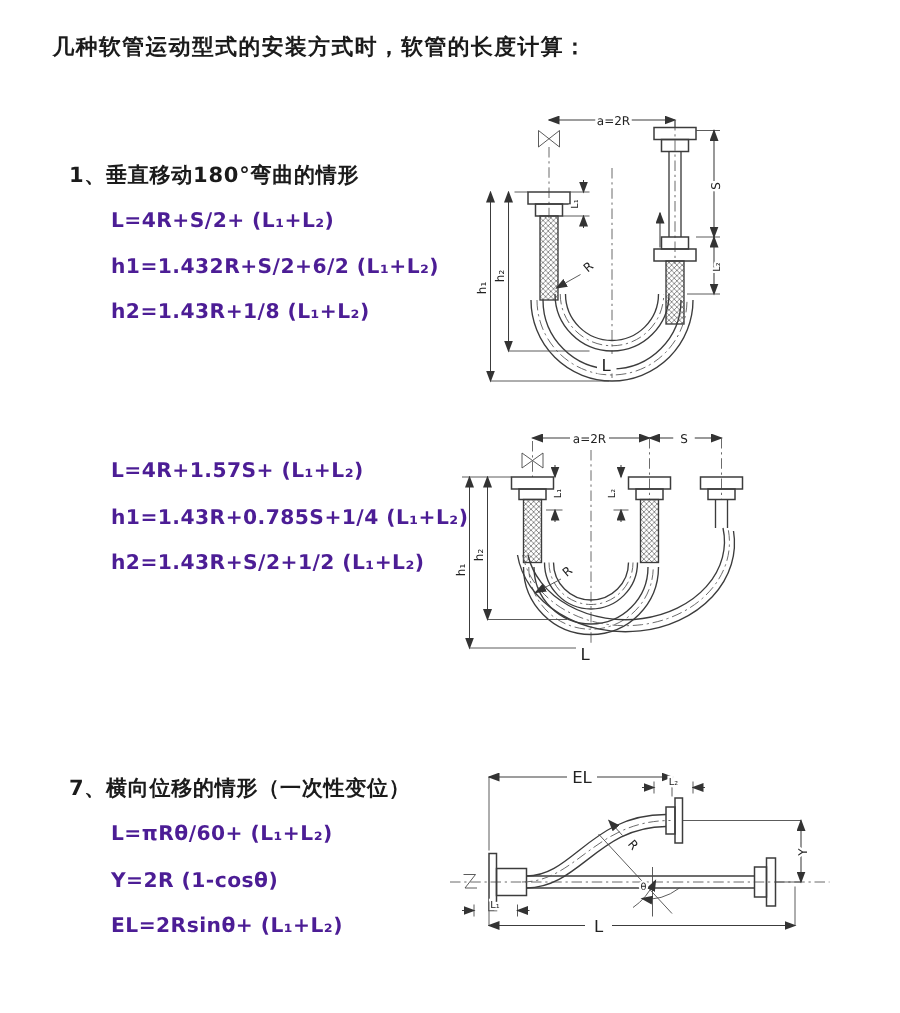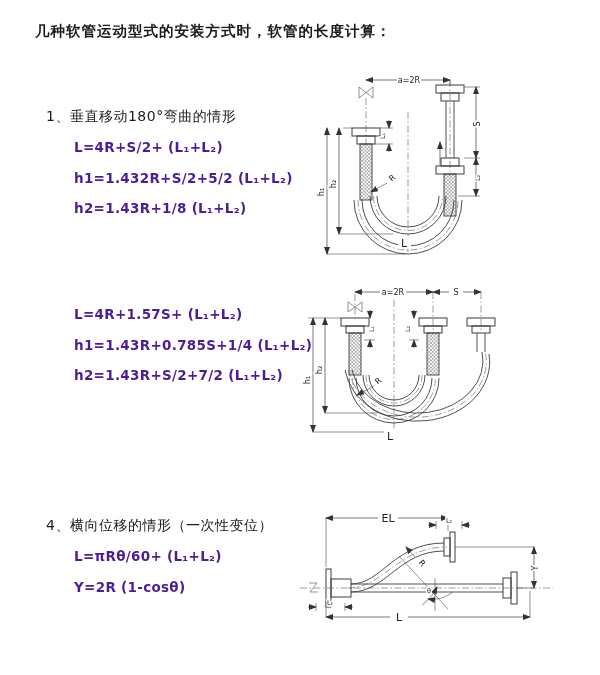--- a/index.html
+++ b/index.html
@@ -5,21 +5,21 @@
   html,body{margin:0;padding:0;background:#ffffff;}
   #page{
     position:relative;width:600px;height:675px;background:#ffffff;overflow:hidden;
     font-family:"DejaVu Sans","Liberation Sans",sans-serif;color:#1e1e1e;
   }
   .doc-title{
     position:absolute;left:35px;top:22px;font-size:14.5px;font-weight:bold;
     letter-spacing:1px;color:#1b1b1b;
   }
   .section{position:absolute;left:46px;width:270px;}
-  .sec-heading{font-size:14px;font-weight:normal;color:#1b1b1b;letter-spacing:0.5px;margin:0 0 10px 0;}
+  .sec-heading{font-size:14px;font-weight:bold;color:#1b1b1b;letter-spacing:0.5px;margin:0 0 10px 0;}
   .formula{font-size:13.5px;font-weight:bold;color:#4c1d95;padding-left:28px;height:30.5px;line-height:22px;letter-spacing:0.3px;}
   svg{position:absolute;overflow:visible;}
   svg text{fill:#222;font-size:8px;font-family:"DejaVu Sans","Liberation Sans",sans-serif;}
   .ln{fill:none;stroke:#3c3c3c;stroke-width:1;}
   .ln9{fill:none;stroke:#3c3c3c;stroke-width:0.9;}
   .thin{fill:none;stroke:#4a4a4a;stroke-width:0.6;}
   .dim{fill:none;stroke:#3c3c3c;stroke-width:0.7;}
   .cl{fill:none;stroke:#5a5a5a;stroke-width:0.6;stroke-dasharray:7 2.5 1.5 2.5;}
   .hatchrect{fill:url(#hatch);stroke:#3c3c3c;stroke-width:0.9;}
   .halo{paint-order:stroke;stroke:#ffffff;stroke-width:3px;}
@@ -43,21 +43,21 @@
         <path d="M0 3.5 L3.5 0 M0 0 L3.5 3.5" stroke="#7a7a7a" stroke-width="0.55" fill="none"></path>
       </pattern>
     </defs>
   </svg>
 
   <div class="doc-title">几种软管运动型式的安装方式时，软管的长度计算：</div>
 
   <div class="section" style="top:108px;">
     <div class="sec-heading">1、垂直移动180°弯曲的情形</div>
     <div class="formula">L=4R+S/2+ (L₁+L₂)</div>
-    <div class="formula">h1=1.432R+S/2+5/2 (L₁+L₂)</div>
+    <div class="formula">h1=1.432R+S/2+6/2 (L₁+L₂)</div>
     <div class="formula">h2=1.43R+1/8 (L₁+L₂)</div>
   </div>
 
   <svg style="left:313px;top:70px;" width="282" height="187" viewBox="0 0 282 187">
 
     <g>
       <line class="dim" x1="53" y1="10" x2="84" y2="10" marker-start="url(#arwR)"></line>
       <line class="dim" x1="108" y1="10" x2="137" y2="10" marker-end="url(#arw)"></line>
       <rect x="84" y="4" width="24" height="11" fill="#fff"></rect>
       <text x="96" y="13" text-anchor="middle">a=2R</text>
@@ -137,21 +137,21 @@
 
     <g>
       <rect x="85" y="166" width="13" height="13" fill="#fff"></rect>
       <text class="lab-big" x="91" y="177" text-anchor="middle">L</text>
     </g>
   </svg>
 
   <div class="section" style="top:303px;">
     <div class="formula">L=4R+1.57S+ (L₁+L₂)</div>
     <div class="formula">h1=1.43R+0.785S+1/4 (L₁+L₂)</div>
-    <div class="formula">h2=1.43R+S/2+7/2 (L₁+L₂)</div>
+    <div class="formula">h2=1.43R+S/2+1/2 (L₁+L₂)</div>
   </div>
 
   <svg style="left:298px;top:280px;" width="302" height="175" viewBox="0 0 302 175">
 
     <g>
       <line class="dim" x1="57" y1="12" x2="82" y2="12" marker-start="url(#arwR)"></line>
       <line class="dim" x1="108" y1="12" x2="135" y2="12" marker-end="url(#arw)"></line>
       <rect x="82" y="6" width="26" height="11" fill="#fff"></rect>
       <text x="95" y="15" text-anchor="middle">a=2R</text>
     </g>
@@ -230,23 +230,24 @@
       <text class="halo" transform="translate(82,103) rotate(-40)" text-anchor="middle">R</text>
     </g>
 
     <g>
       <rect x="86" y="149" width="13" height="13" fill="#fff"></rect>
       <text class="lab-big" x="92" y="160" text-anchor="middle">L</text>
     </g>
   </svg>
 
   <div class="section" style="top:517px;">
-    <div class="sec-heading">4、横向位移的情形（一次性变位）</div>
+    <div class="sec-heading">7、横向位移的情形（一次性变位）</div>
     <div class="formula">L=πRθ/60+ (L₁+L₂)</div>
     <div class="formula">Y=2R (1-cosθ)</div>
+    <div class="formula">EL=2Rsinθ+ (L₁+L₂)</div>
   </div>
 
   <svg style="left:298px;top:495px;" width="302" height="162" viewBox="0 0 302 162">
 
     <line class="cl" x1="2" y1="93" x2="255" y2="93"></line>
     <path class="thin" d="M11 88 L19 88 L12 97 L20 97"></path>
 
     <g>
       <rect class="ln" x="28" y="74" width="5" height="38"></rect>
       <rect class="ln" x="33" y="84" width="20" height="18"></rect>

